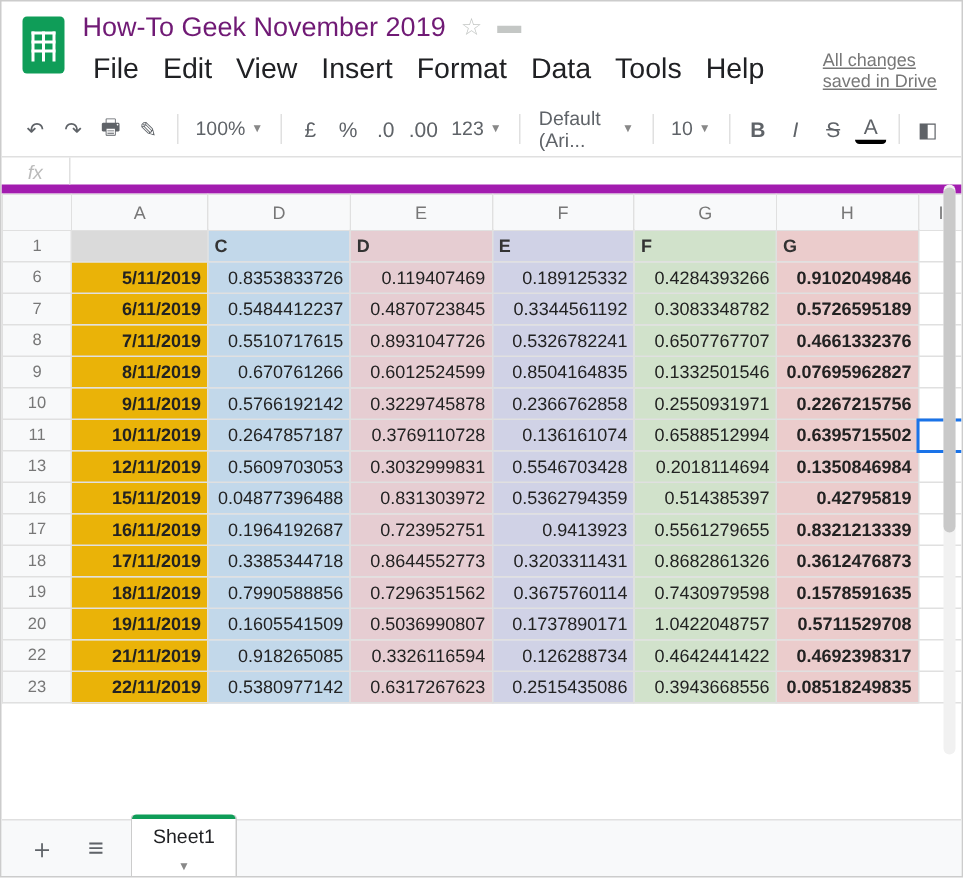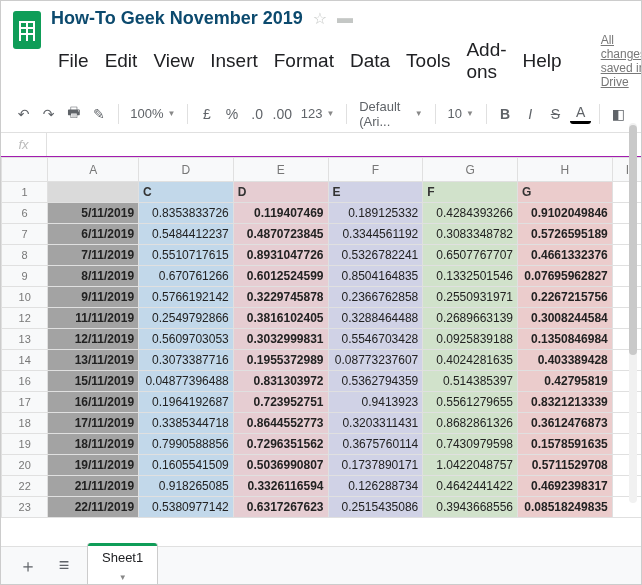--- a/index.html
+++ b/index.html
@@ -28,54 +28,54 @@
     background:
       linear-gradient(#fff,#fff) 0 0/100% 2px no-repeat,
       linear-gradient(#fff,#fff) 0 6px/100% 2px no-repeat,
       linear-gradient(#fff,#fff) 0 12px/100% 2px no-repeat,
       linear-gradient(#fff,#fff) 0 0/2px 100% no-repeat,
       linear-gradient(#fff,#fff) 7px 0/2px 100% no-repeat,
       linear-gradient(#fff,#fff) 14px 0/2px 100% no-repeat;
   }
   .header-main { flex: 1; }
   .title-row { display: flex; align-items: center; gap: 10px; height: 22px; }
-  .doc-title { font-size: 18px; color: #0c4a6e; font-weight: 700; }
+  .doc-title { font-size: 18px; color: #701a75; font-weight: 400; }
   .star-icon, .folder-icon { color: #c4c7c5; font-size: 16px; }
   .menubar { display: flex; gap: 2px; padding: 4px 0 6px 0; align-items: center; }
   .menu-item { padding: 2px 7px; font-size: 19px; color: #202124; border-radius: 3px; }
   .save-status { margin-left: 30px; color: #777; text-decoration: underline; font-size: 12px; }
   .toolbar {
     display: flex; align-items: center; gap: 4px; padding: 4px 12px;
     border-bottom: 1px solid #e0e0e0; height: 38px;
   }
   .tb-btn {
     width: 26px; height: 26px; display: flex; align-items: center; justify-content: center;
     color: #5f6368; border-radius: 3px; font-size: 14px;
   }
   .tb-sep { width: 1px; height: 20px; background: #e0e0e0; margin: 0 4px; }
   .tb-select { display: flex; align-items: center; gap: 4px; color: #5f6368; padding: 0 4px; font-size: 13px;}
   .tb-select .caret { font-size: 8px; color: #888; }
-  .fx-bar { height: 24px; display: flex; align-items: flex-end; border-bottom: 1px solid #a21caf; }
+  .fx-bar { height: 24px; display: flex; align-items: flex-end; border-bottom: 6px solid #a21caf; }
   .fx-label { width: 46px; text-align: center; color: #bbb; font-style: italic; font-size: 13px; border-right: 1px solid #e0e0e0; height: 100%; display:flex; align-items:center; justify-content:center;}
   .grid-wrap { position: relative; height: 418px; overflow: hidden; }
   table { border-collapse: collapse; table-layout: fixed; width: 642px; }
   th, td { border: 1px solid #e0e0e0; height: 21px; font-size: 12px; }
   thead th {
     background: #f8f9fa; color: #777; font-weight: 400; text-align: center;
     position: relative; height: 24px;
   }
   tbody th.rownum {
     background: #f8f9fa; color: #777; font-weight: 400; text-align: center; font-size: 11px;
     width: 46px;
   }
   thead th.corner { width: 46px; background: #f8f9fa; }
   td { text-align: right; padding-right: 4px; color: #222; }
-  .col-A { width: 90px; background: #a3a3a3; font-weight: 700; color: #222; }
+  .col-A { width: 90px; background: #eab308; font-weight: 700; color: #222; }
   .col-D { width: 94px; background: #c2d8ea; }
-  .col-E { width: 94px; background: #e6cdd2; font-weight: bold; }
+  .col-E { width: 94px; background: #e6cdd2; }
   .col-F { width: 94px; background: #d0d2e6; text-align: right; }
   .col-G { width: 94px; background: #d1e2cb; }
   .col-H { width: 94px; background: #ebcccc; font-weight: bold; }
   .col-I { width: 28px; background: #fff; }
   .ghead-row td { text-align: left; font-weight: 700; padding-left: 4px; color: #333;}
   .ghead-row td.col-A { background: #dadada; }
   .sel-cell { outline: 2px solid #1a73e8; outline-offset: -1px; background: #fff !important;}
   .footer {
     position: absolute; bottom: 0; left: 0; right: 0; height: 38px;
     border-top: 1px solid #e0e0e0; background: #f8f9fa;
@@ -115,21 +115,20 @@
       <span class="folder-icon">▬</span>
     </div>
     <div class="menubar">
       <span class="menu-item">File</span>
       <span class="menu-item">Edit</span>
       <span class="menu-item">View</span>
       <span class="menu-item">Insert</span>
       <span class="menu-item">Format</span>
       <span class="menu-item">Data</span>
       <span class="menu-item">Tools</span>
-      <span class="menu-item">Add-ons</span>
       <span class="menu-item">Help</span>
       <span class="save-status">All changes saved in Drive</span>
     </div>
   </div>
 </div>
 
 <div class="toolbar">
   <div class="tb-btn">↶</div>
   <div class="tb-btn">↷</div>
   <div class="tb-btn">🖶</div>
@@ -257,47 +256,37 @@
           <th class="rownum">10</th>
           <td class="col-A">9/11/2019</td>
           <td class="col-D">0.5766192142</td>
           <td class="col-E">0.3229745878</td>
           <td class="col-F">0.2366762858</td>
           <td class="col-G">0.2550931971</td>
           <td class="col-H">0.2267215756</td>
           <td class="col-I "></td>
         </tr>
         <tr>
-          <th class="rownum">12</th>
-          <td class="col-A">11/11/2019</td>
-          <td class="col-D">0.2549792866</td>
-          <td class="col-E">0.3816102405</td>
-          <td class="col-F">0.3288464488</td>
-          <td class="col-G">0.2689663139</td>
-          <td class="col-H">0.3008244584</td>
-          <td class="col-I "></td>
+          <th class="rownum">11</th>
+          <td class="col-A">10/11/2019</td>
+          <td class="col-D">0.2647857187</td>
+          <td class="col-E">0.3769110728</td>
+          <td class="col-F">0.136161074</td>
+          <td class="col-G">0.6588512994</td>
+          <td class="col-H">0.6395715502</td>
+          <td class="col-I sel-cell"></td>
         </tr>
         <tr>
           <th class="rownum">13</th>
           <td class="col-A">12/11/2019</td>
           <td class="col-D">0.5609703053</td>
           <td class="col-E">0.3032999831</td>
           <td class="col-F">0.5546703428</td>
-          <td class="col-G">0.0925839188</td>
+          <td class="col-G">0.2018114694</td>
           <td class="col-H">0.1350846984</td>
-          <td class="col-I "></td>
-        </tr>
-        <tr>
-          <th class="rownum">14</th>
-          <td class="col-A">13/11/2019</td>
-          <td class="col-D">0.3073387716</td>
-          <td class="col-E">0.1955372989</td>
-          <td class="col-F">0.08773237607</td>
-          <td class="col-G">0.4024281635</td>
-          <td class="col-H">0.403389428</td>
           <td class="col-I "></td>
         </tr>
         <tr>
           <th class="rownum">16</th>
           <td class="col-A">15/11/2019</td>
           <td class="col-D">0.04877396488</td>
           <td class="col-E">0.831303972</td>
           <td class="col-F">0.5362794359</td>
           <td class="col-G">0.514385397</td>
           <td class="col-H">0.42795819</td>

